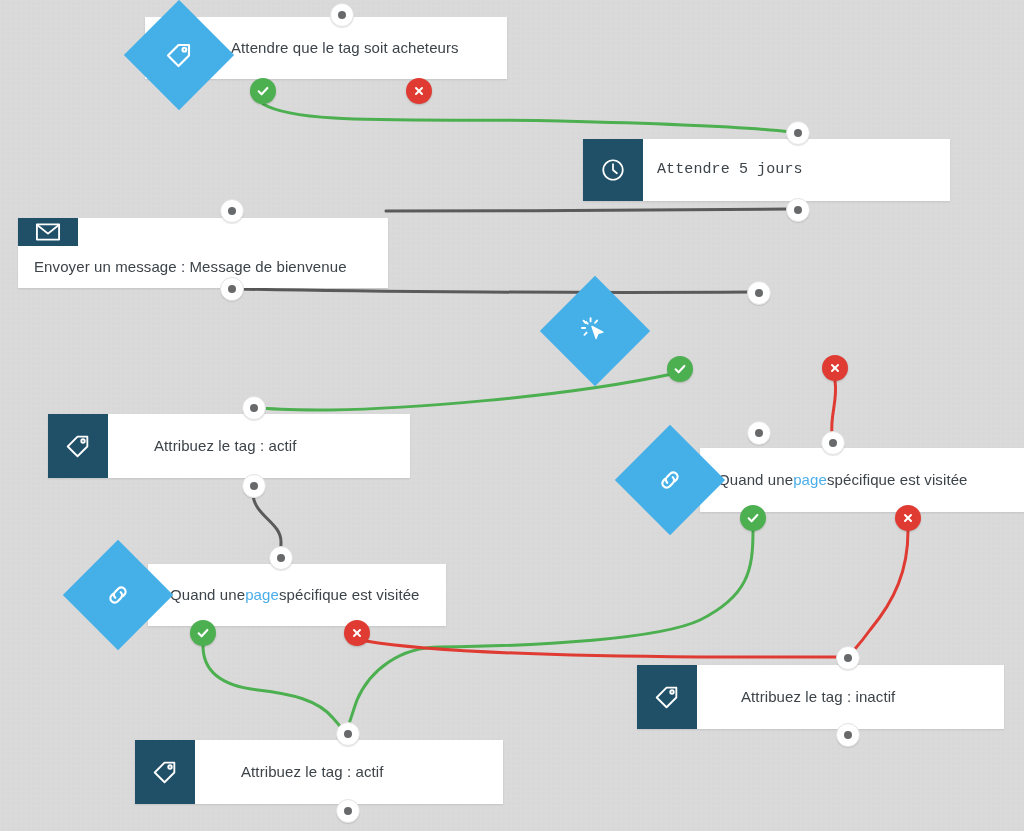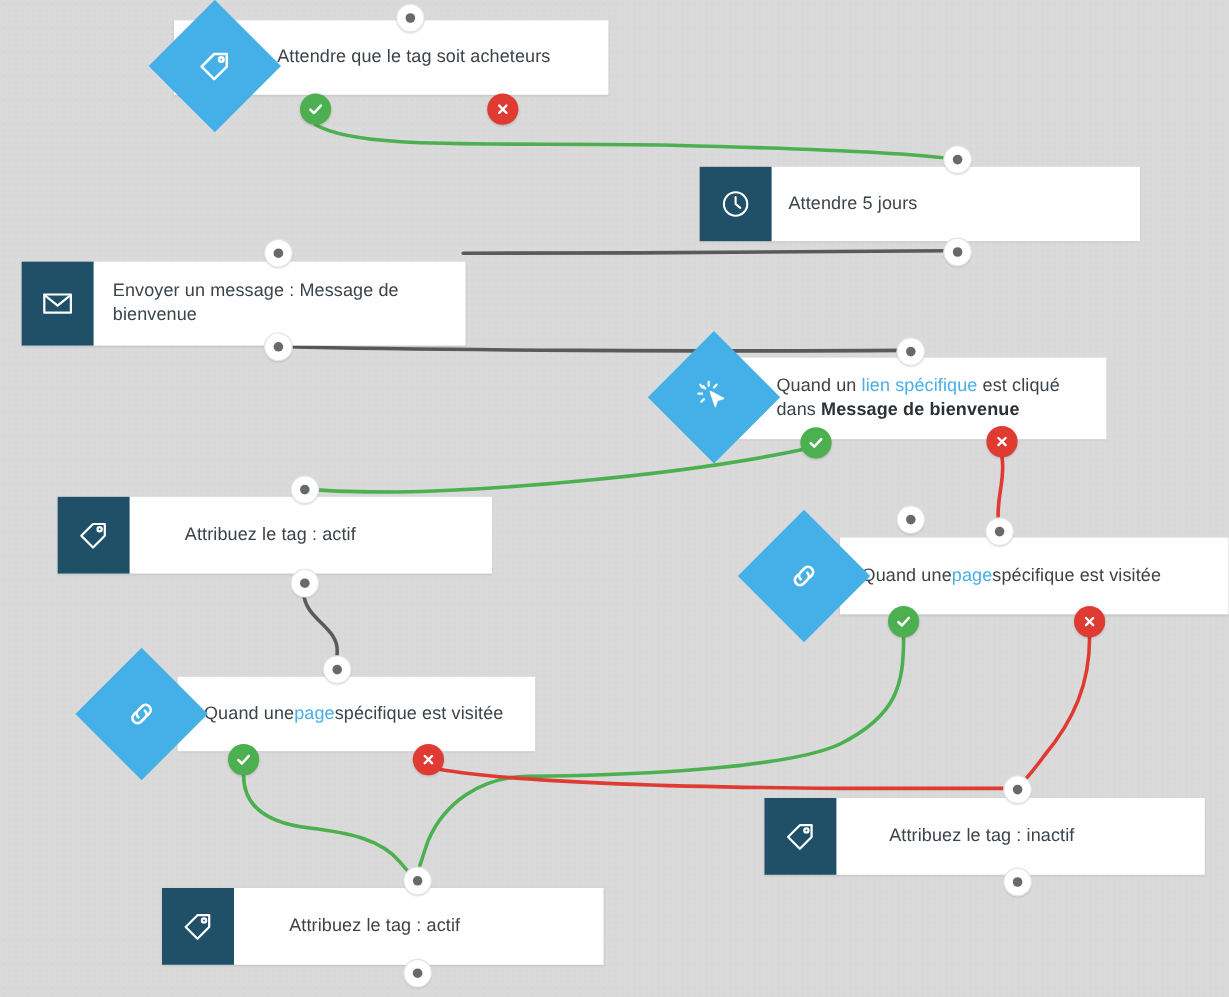--- a/index.html
+++ b/index.html
@@ -171,38 +171,33 @@
     </svg>
   </div>
 
   <div class="node" style="left:583px; top:139px; width:367px; height:62px;">
     <div class="node-icon-square">
       <svg width="26" height="26" viewBox="0 0 24 24" fill="none" stroke="#fff" stroke-width="1.6" stroke-linecap="round" stroke-linejoin="round">
         <circle cx="12" cy="12" r="9"></circle>
         <path d="M12 6.6 V12 L15.6 15"></path>
       </svg>
     </div>
-    <div class="node-label" style="padding-left:14px;">Attendre 5 jours</div>
-  </div>
-
-  <div class="node" style="left:18px; top:218px; width:370px; height:70px;">
+    <div class="node-label" style="padding-left:14px;font-family:Liberation Mono, monospace;">Attendre 5 jours</div>
+  </div>
+
+  <div class="node" style="left:18px; top:218px; width:370px; height:70px;flex-direction:column;">
     <div class="node-icon-square">
       <svg width="28" height="28" viewBox="0 0 24 24" fill="none" stroke="#fff" stroke-width="1.6" stroke-linecap="round" stroke-linejoin="round">
         <rect x="2.5" y="5.5" width="19" height="13"></rect>
         <path d="M2.5 5.8 L12 13.4 L21.5 5.8"></path>
       </svg>
     </div>
     <div class="node-label" style="padding-left:16px;">Envoyer un message : Message de bienvenue</div>
   </div>
 
-  <div class="node" style="left:595px; top:298px; width:327px; height:68px;">
-    <div class="node-label" style="padding-left:52px; display:block; padding-top:14px;">
-      <span>Quand un </span><span class="hl">lien spécifique</span><span> est cliqué dans </span><span class="bold">Message de bienvenue</span>
-    </div>
-  </div>
   <div class="node-icon-diamond" style="left:556px; top:292px; z-index:4;">
     <svg width="32" height="32" viewBox="0 0 26 26" fill="none" stroke="#fff" stroke-width="1.5" stroke-linecap="round" stroke-linejoin="round">
       <path d="M10.5 9.2 L19.4 13.9 L15.3 15.1 L13.9 19.2 Z" fill="#fff" stroke="#fff" stroke-width="1.1"></path>
       <path d="M9.4 5.2 V2.6"></path>
         <path d="M5.4 6.6 L3.7 4.6"></path>
       <path d="M5.0 10.6 H2.4"></path>
         <path d="M6.2 14.3 L4.4 16.1"></path>
       <path d="M13.0 6.4 L14.7 4.5"></path>
       <path d="M7.1 7.1 L5.8 5.6"></path>
     </svg>

